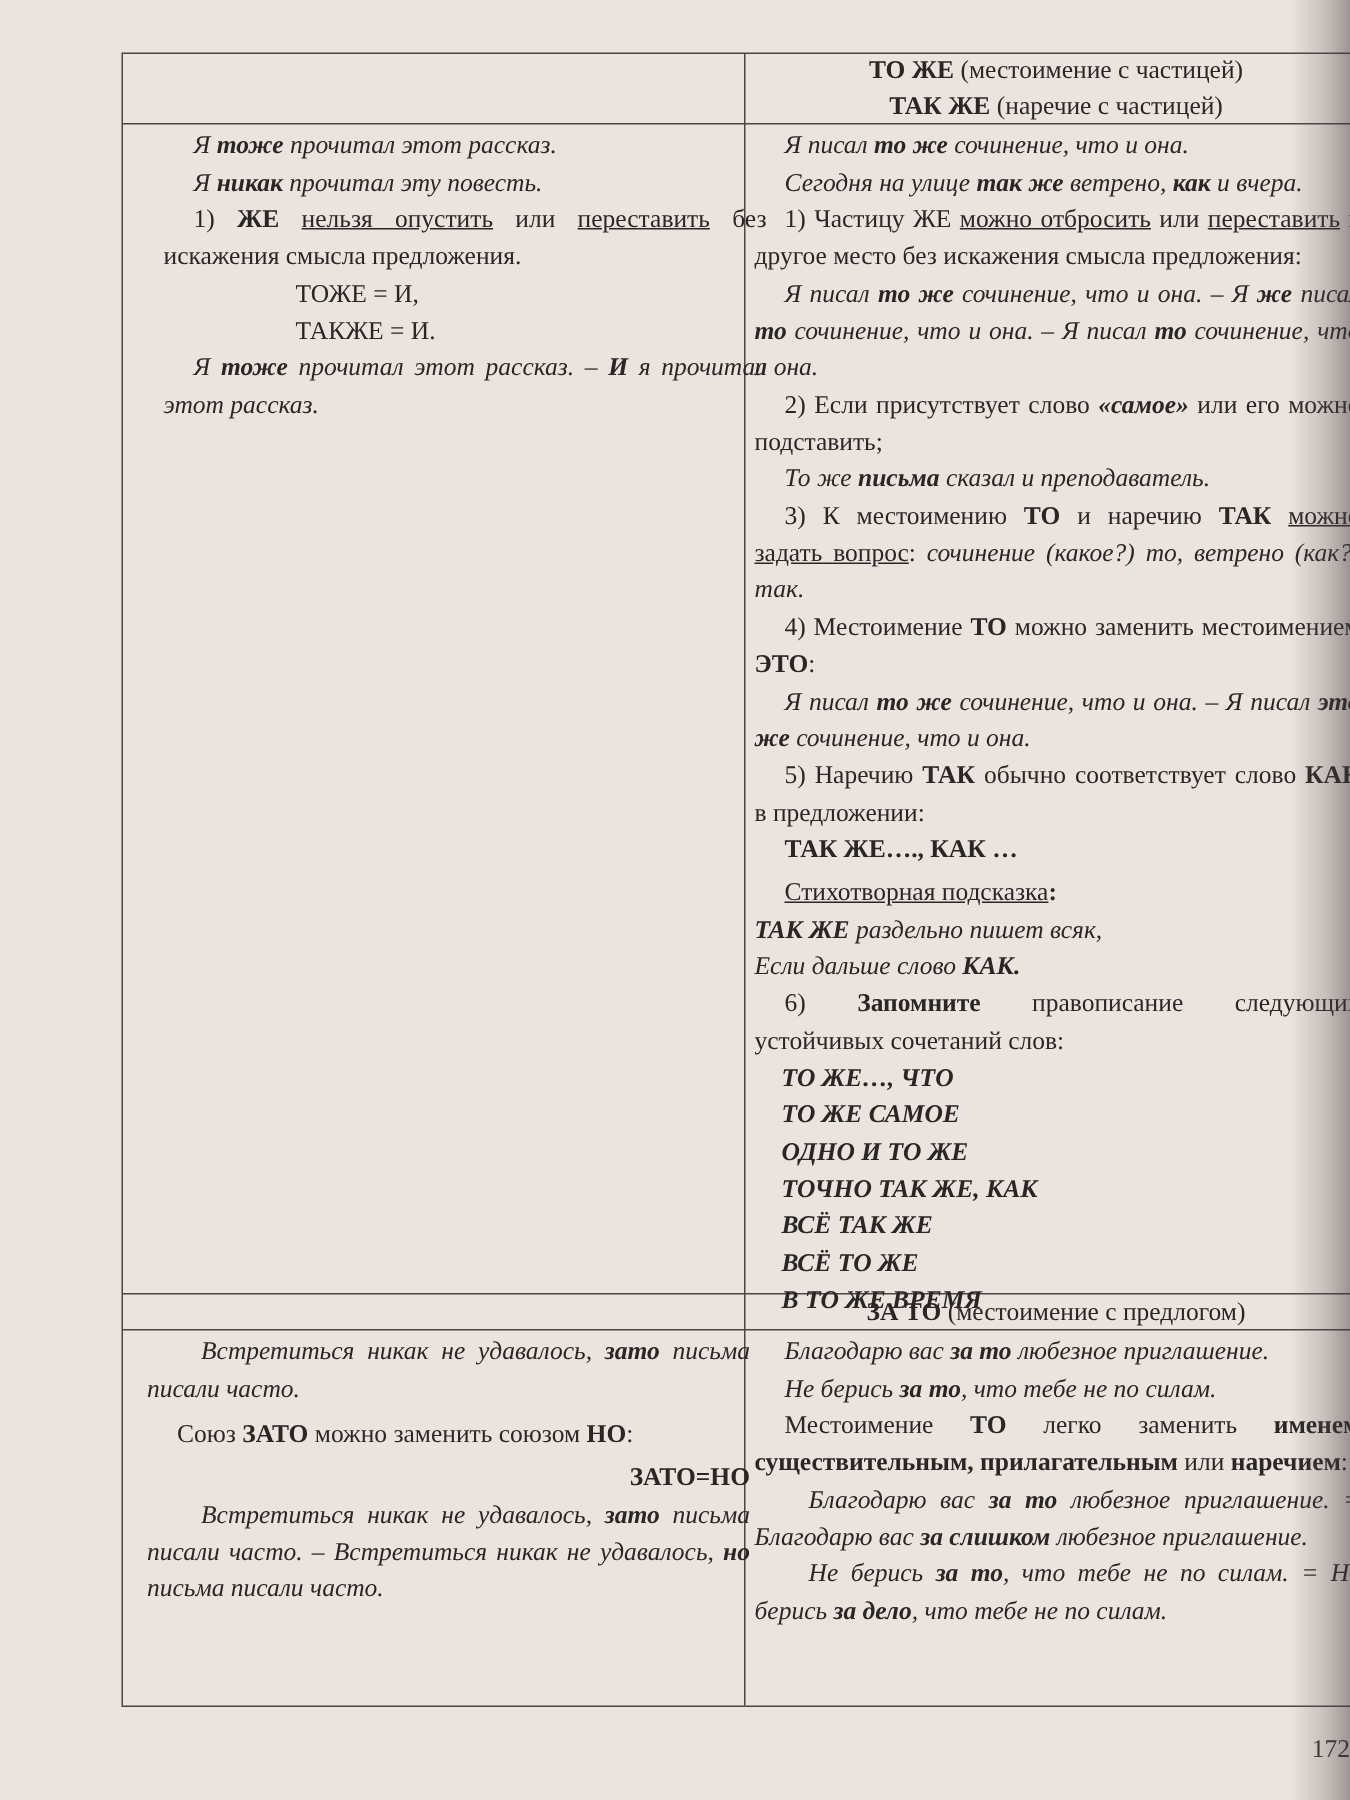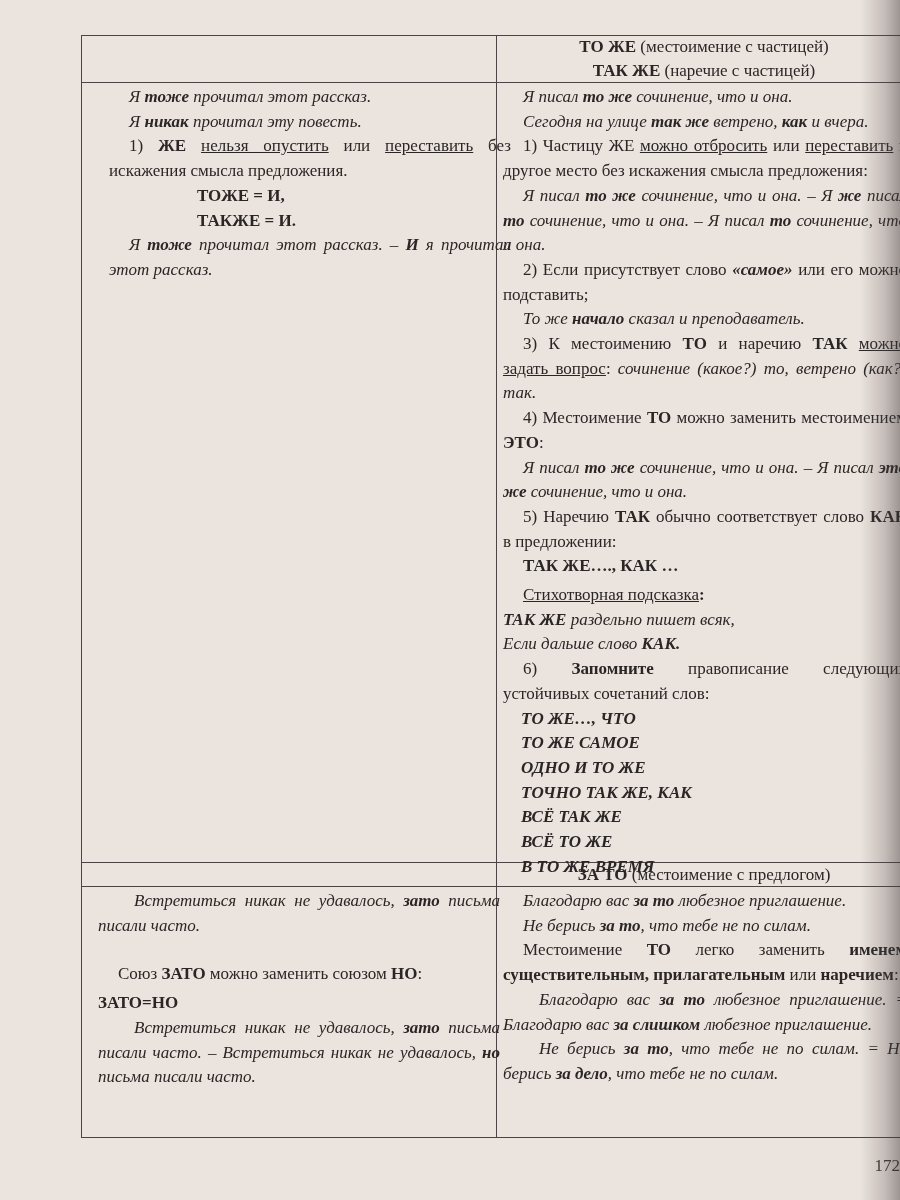--- a/index.html
+++ b/index.html
@@ -30,22 +30,22 @@
     .cell {
       position: absolute; font-size: 17px; line-height: 24.7px;
       box-sizing: border-box; text-align: justify;
     }
     .cell p { margin: 0; }
     .ind { text-indent: 20px; }
     .ind2 { text-indent: 36px; }
     .it { font-style: italic; }
     .u { text-decoration: underline; }
     .b { font-weight: bold; }
-    .center { text-align: left; }
-    .formula { padding-left: 88px; font-weight: bold; }
+    .center { text-align: right; }
+    .formula { padding-left: 88px; font-weight: normal; }
     .list-it { font-style: italic; font-weight: bold; padding-left: 18px; }
     .page-number {
       position: absolute; left: 0; width: 900px; top: 1156px; text-align: right;
       font-size: 17px; color: #3a3434;
     }
   </style>
 </head>
 <body>
 
 <div>
@@ -68,21 +68,21 @@
       <p class="formula">ТАКЖЕ = И.</p>
       <p class="ind it"><span>Я </span><b>тоже</b><span> прочитал этот рассказ. – </span><b>И</b><span> я прочитал этот рассказ.</span></p>
     </div>
 
     <div class="cell" style="left:421px;width:404px;top:49px;">
       <p class="ind it"><span>Я писал </span><b>то же</b><span> сочинение, что и она.</span></p>
       <p class="ind it"><span>Сегодня на улице </span><b>так же</b><span> ветрено, </span><b>как</b><span> и вчера.</span></p>
       <p class="ind"><span>1) Частицу ЖЕ </span><span class="u">можно отбросить</span><span> или </span><span class="u">переставить</span><span> в другое место без искажения смысла предложения:</span></p>
       <p class="ind it"><span>Я писал </span><b>то же</b><span> сочинение, что и она. – Я </span><b>же</b><span> писал </span><b>то</b><span> сочинение, что и она. – Я писал </span><b>то</b><span> сочинение, что и она.</span></p>
       <p class="ind"><span>2) Если присутствует слово </span><b class="it">«самое»</b><span> или его можно подставить;</span></p>
-      <p class="ind it"><span>То же </span><b>начало</b><span> сказал и преподаватель.</span></p>
+      <p class="ind it"><span>То же </span><b>письма</b><span> сказал и преподаватель.</span></p>
       <p class="ind"><span>3) К местоимению </span><b>ТО</b><span> и наречию </span><b>ТАК</b><span> </span><span class="u">можно задать вопрос</span><span>: </span><span class="it">сочинение (какое?) то, ветрено (как?) так.</span></p>
       <p class="ind"><span>4) Местоимение </span><b>ТО</b><span> можно заменить местоимением </span><b>ЭТО</b><span>:</span></p>
       <p class="ind it"><span>Я писал </span><b>то же</b><span> сочинение, что и она. – Я писал </span><b>это же</b><span> сочинение, что и она.</span></p>
       <p class="ind"><span>5) Наречию </span><b>ТАК</b><span> обычно соответствует слово </span><b>КАК</b><span> в предложении:</span></p>
       <p class="ind b">ТАК  ЖЕ…., КАК …</p>
       <p class="ind" style="margin-top:4px"><span class="u">Стихотворная подсказка</span><b>:</b></p>
       <p class="it"><b>ТАК ЖЕ</b><span> раздельно пишет всяк,</span></p>
       <p class="it"><span>Если дальше слово </span><b>КАК.</b></p>
       <p class="ind"><span>6) </span><b>Запомните</b><span> правописание следующих устойчивых  сочетаний слов:</span></p>
       <p class="list-it">ТО  ЖЕ…, ЧТО</p>
@@ -93,21 +93,21 @@
       <p class="list-it">ВСЁ ТО  ЖЕ</p>
       <p class="list-it">В ТО ЖЕ ВРЕМЯ</p>
     </div>
 
     <div class="hdr" style="left:414px;width:416px;top:827px;">
       <b>ЗА ТО</b><span> (местоимение с предлогом)</span>
     </div>
 
     <div class="cell" style="left:16px;width:402px;top:853px;">
       <p class="ind2 it"><span>Встретиться никак не удавалось, </span><b>зато</b><span> письма писали часто.</span></p>
-      <p class="ind" style="margin-top:24px"><span>Союз </span><b>ЗАТО</b><span> можно заменить союзом </span><b>НО</b><span>:</span></p>
+      <p class="ind" style="margin-top:6px"><span>Союз </span><b>ЗАТО</b><span> можно заменить союзом </span><b>НО</b><span>:</span></p>
       <p class="center b" style="margin-top:4px">ЗАТО=НО</p>
       <p class="ind2 it"><span>Встретиться никак не удавалось, </span><b>зато</b><span> письма писали часто. – Встретиться никак не удавалось, </span><b>но</b><span> письма писали часто.</span></p>
     </div>
 
     <div class="cell" style="left:421px;width:404px;top:853px;">
       <p class="ind it"><span>Благодарю вас </span><b>за то</b><span> любезное приглашение.</span></p>
       <p class="ind it"><span>Не берись </span><b>за то</b><span>, что тебе не по силам.</span></p>
       <p class="ind"><span>Местоимение </span><b>ТО</b><span> легко заменить </span><b>именем существительным, прилагательным</b><span> или </span><b>наречием</b><span>:</span></p>
       <p class="ind2 it"><span>Благодарю вас </span><b>за то</b><span> любезное приглашение. = Благодарю вас </span><b>за слишком</b><span> любезное приглашение.</span></p>
       <p class="ind2 it"><span>Не берись </span><b>за то</b><span>, что тебе не по силам. = Не берись </span><b>за дело</b><span>, что тебе не по силам.</span></p>

